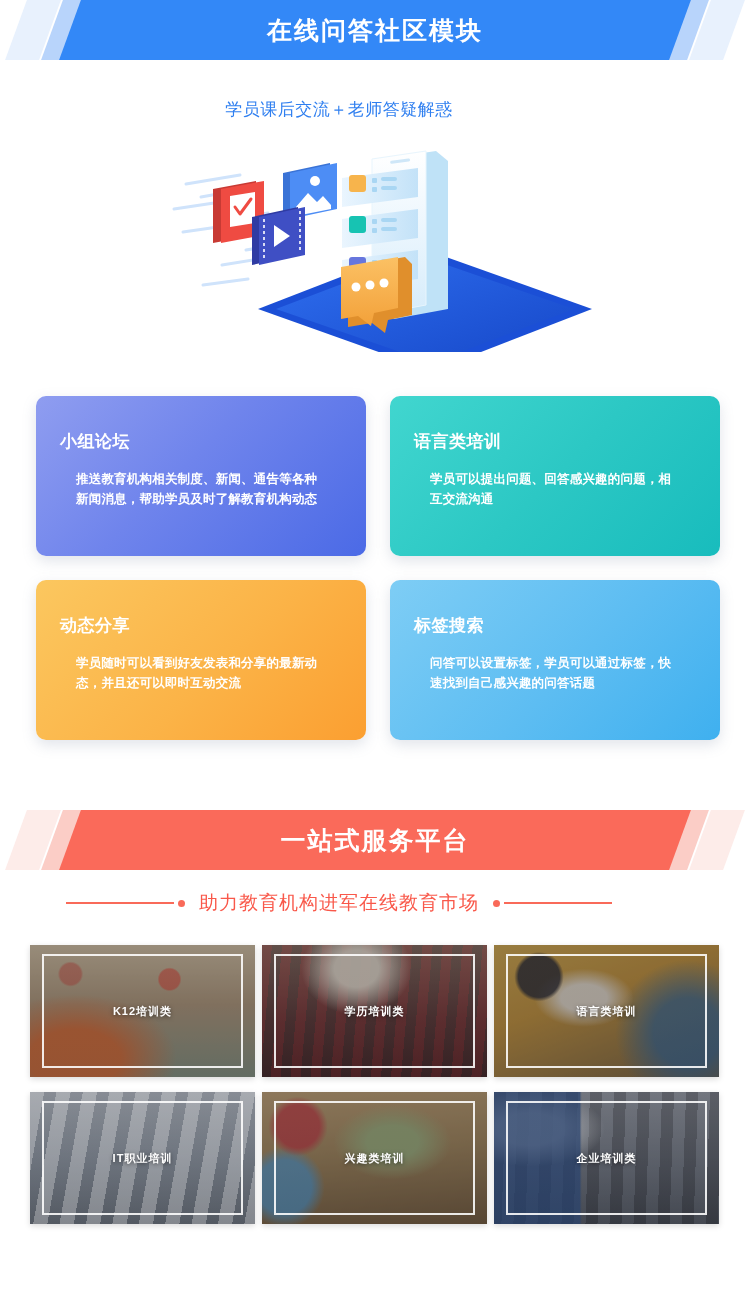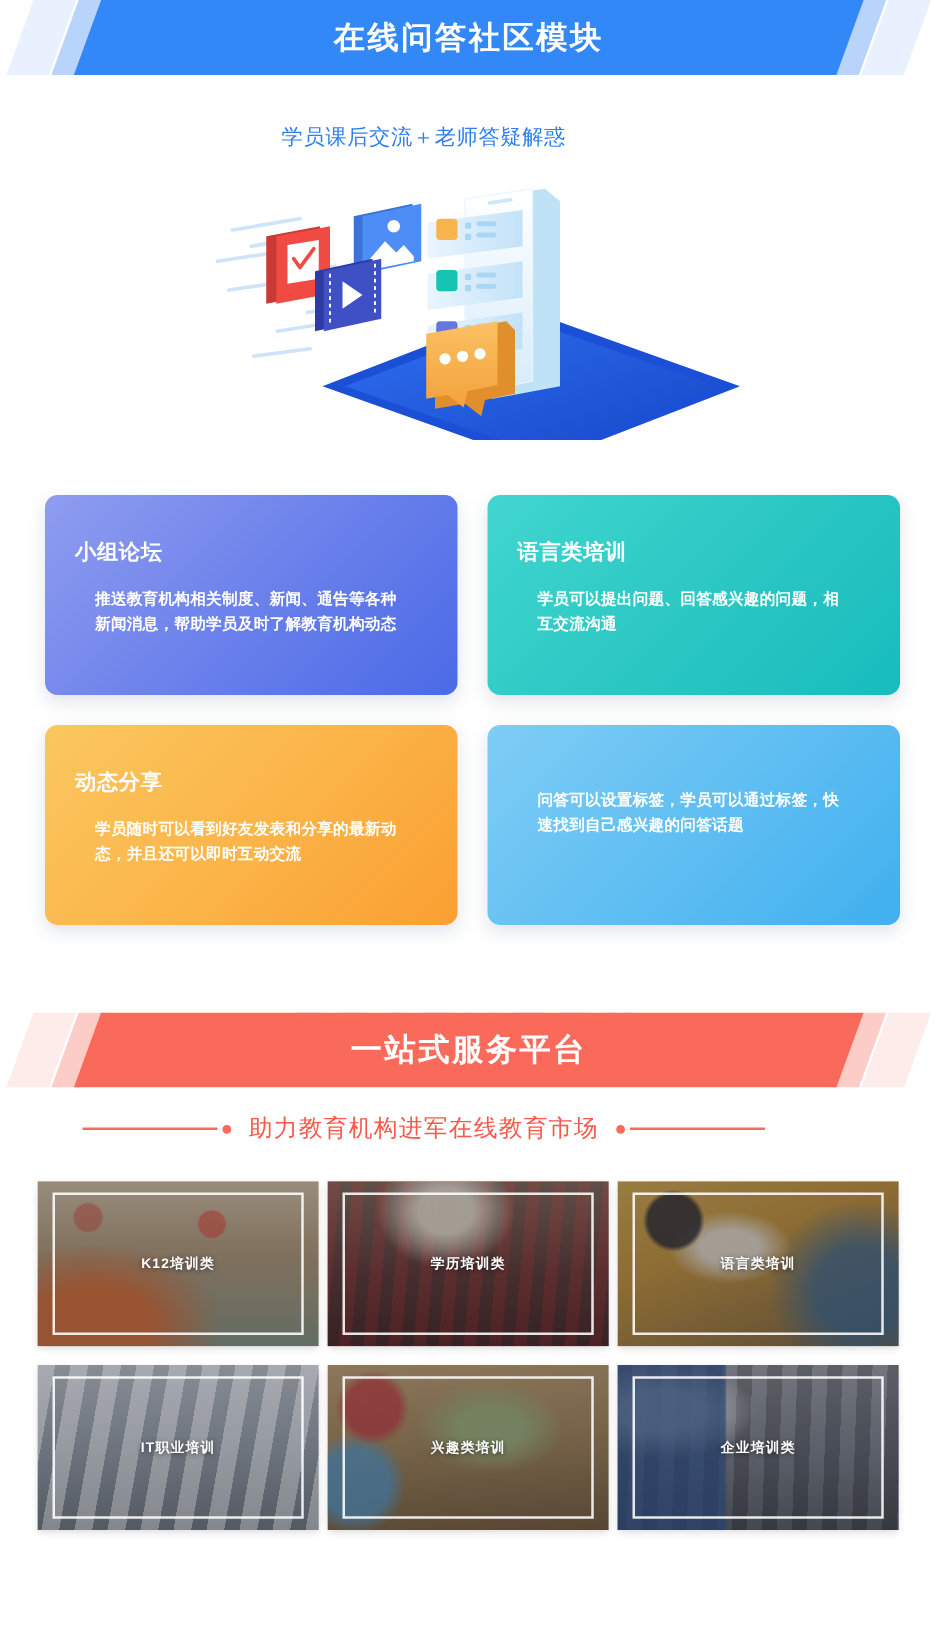--- a/index.html
+++ b/index.html
@@ -251,20 +251,21 @@
     </div>
     <div class="card card-2">
       <h3>语言类培训</h3>
       <p>学员可以提出问题、回答感兴趣的问题，相互交流沟通</p>
     </div>
     <div class="card card-3">
       <h3>动态分享</h3>
       <p>学员随时可以看到好友发表和分享的最新动态，并且还可以即时互动交流</p>
     </div>
     <div class="card card-4">
+      <h3>标签搜索</h3>
       <p>问答可以设置标签，学员可以通过标签，快速找到自己感兴趣的问答话题</p>
     </div>
   </div>
 
   <div class="banner banner-red" style="position:absolute;left:0;top:810px;">
     <div class="watermark">FEATURES</div>
     <div class="stripe s1"></div>
     <div class="stripe s2"></div>
     <div class="stripe s3"></div>
     <div class="stripe s4"></div>

